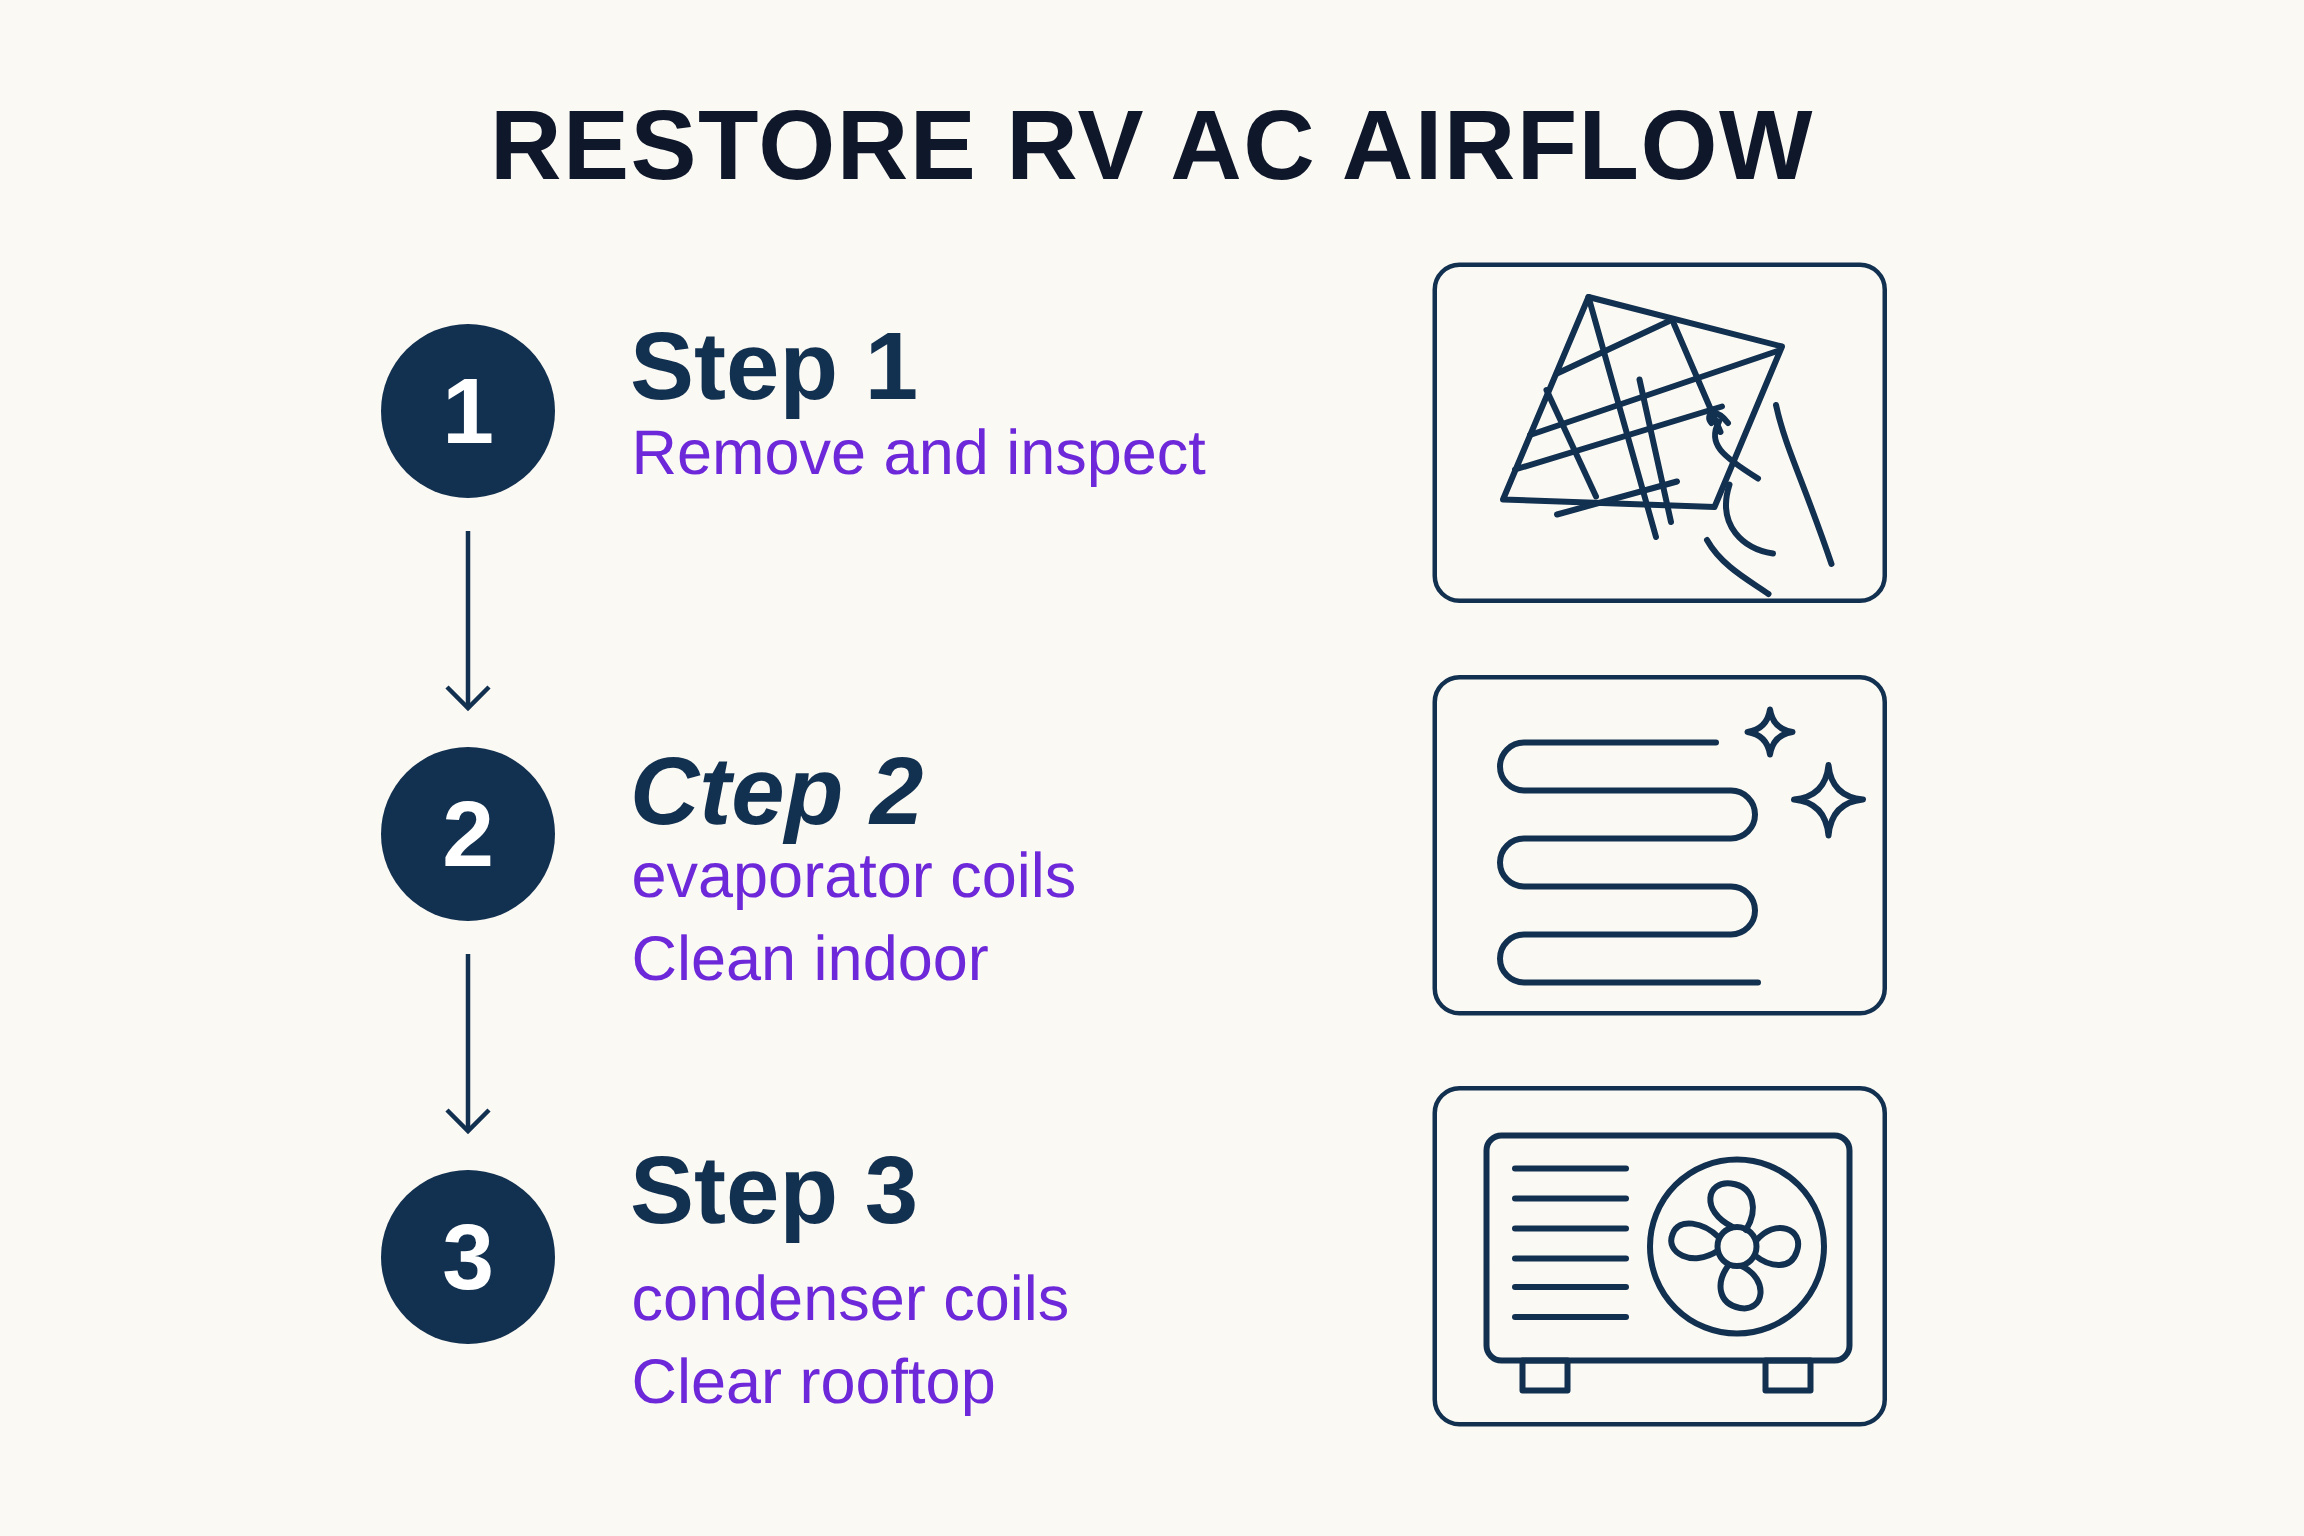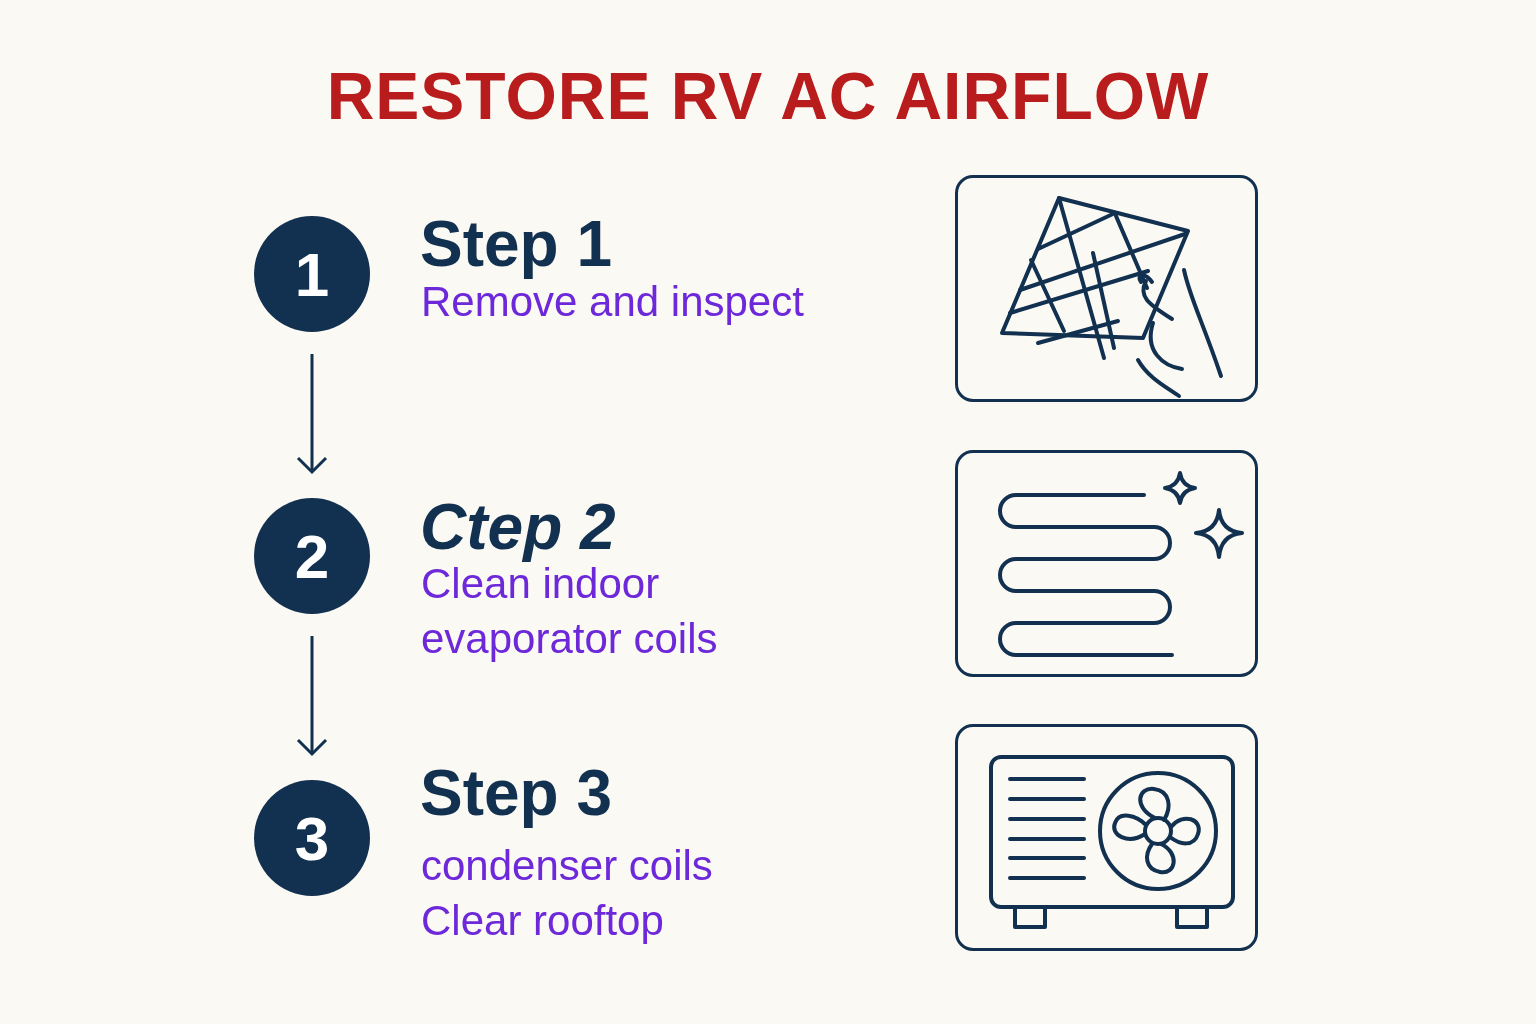--- a/index.html
+++ b/index.html
@@ -1,19 +1,19 @@
 <!DOCTYPE html>
 <html><head>
 <meta charset="utf-8">
 <style>
   html, body { margin:0; padding:0; }
   body { width:1536px; height:1024px; background:#fbf9f4; position:relative; overflow:hidden;
          font-family:"Liberation Sans", "DejaVu Sans", sans-serif; color:#12304f; }
   .title { position:absolute; left:0; width:1536px; top:58px; text-align:center;
-           font-size:66px; font-weight:700; letter-spacing:1px; color:#b91c1c; }
+           font-size:66px; font-weight:700; letter-spacing:1px; color:#0f172a; }
   .circle { position:absolute; left:254px; width:116px; height:116px; border-radius:50%;
             background:#12304f; color:#fff; font-size:62px; font-weight:700;
             display:flex; align-items:center; justify-content:center; }
   .arrow { position:absolute; left:296px; width:32px; }
   .heading { position:absolute; left:420px; font-size:64px; font-weight:700; color:#12304f; }
   .desc { position:absolute; left:421px; font-size:42px; line-height:55px; color:#6d28d9; }
   .card { position:absolute; left:955px; width:303px; height:227px; border:3px solid #12304f;
           border-radius:18px; box-sizing:border-box; background:#fbf9f4; }
   .card svg { position:absolute; left:0; top:0; }
 </style>
@@ -29,22 +29,22 @@
 </div>
 
 <svg class="arrow" style="top:354px;" width="32" height="122">
   <line x1="16" y1="0" x2="16" y2="118" stroke="#12304f" stroke-width="3"></line>
   <polyline points="2,104 16,118 30,104" fill="none" stroke="#12304f" stroke-width="3"></polyline>
 </svg>
 
 <div class="circle" style="top:498px;">2</div>
 <div class="heading" style="top:490px;font-style:italic;">Ctep 2</div>
 <div class="desc" style="top:556px;">
+  <div>evaporator coils</div>
   <div>Clean indoor</div>
-  <div>evaporator coils</div>
 </div>
 
 <svg class="arrow" style="top:636px;" width="32" height="122">
   <line x1="16" y1="0" x2="16" y2="118" stroke="#12304f" stroke-width="3"></line>
   <polyline points="2,104 16,118 30,104" fill="none" stroke="#12304f" stroke-width="3"></polyline>
 </svg>
 
 <div class="circle" style="top:780px;">3</div>
 <div class="heading" style="top:756px;">Step 3</div>
 <div class="desc" style="top:838px;">

